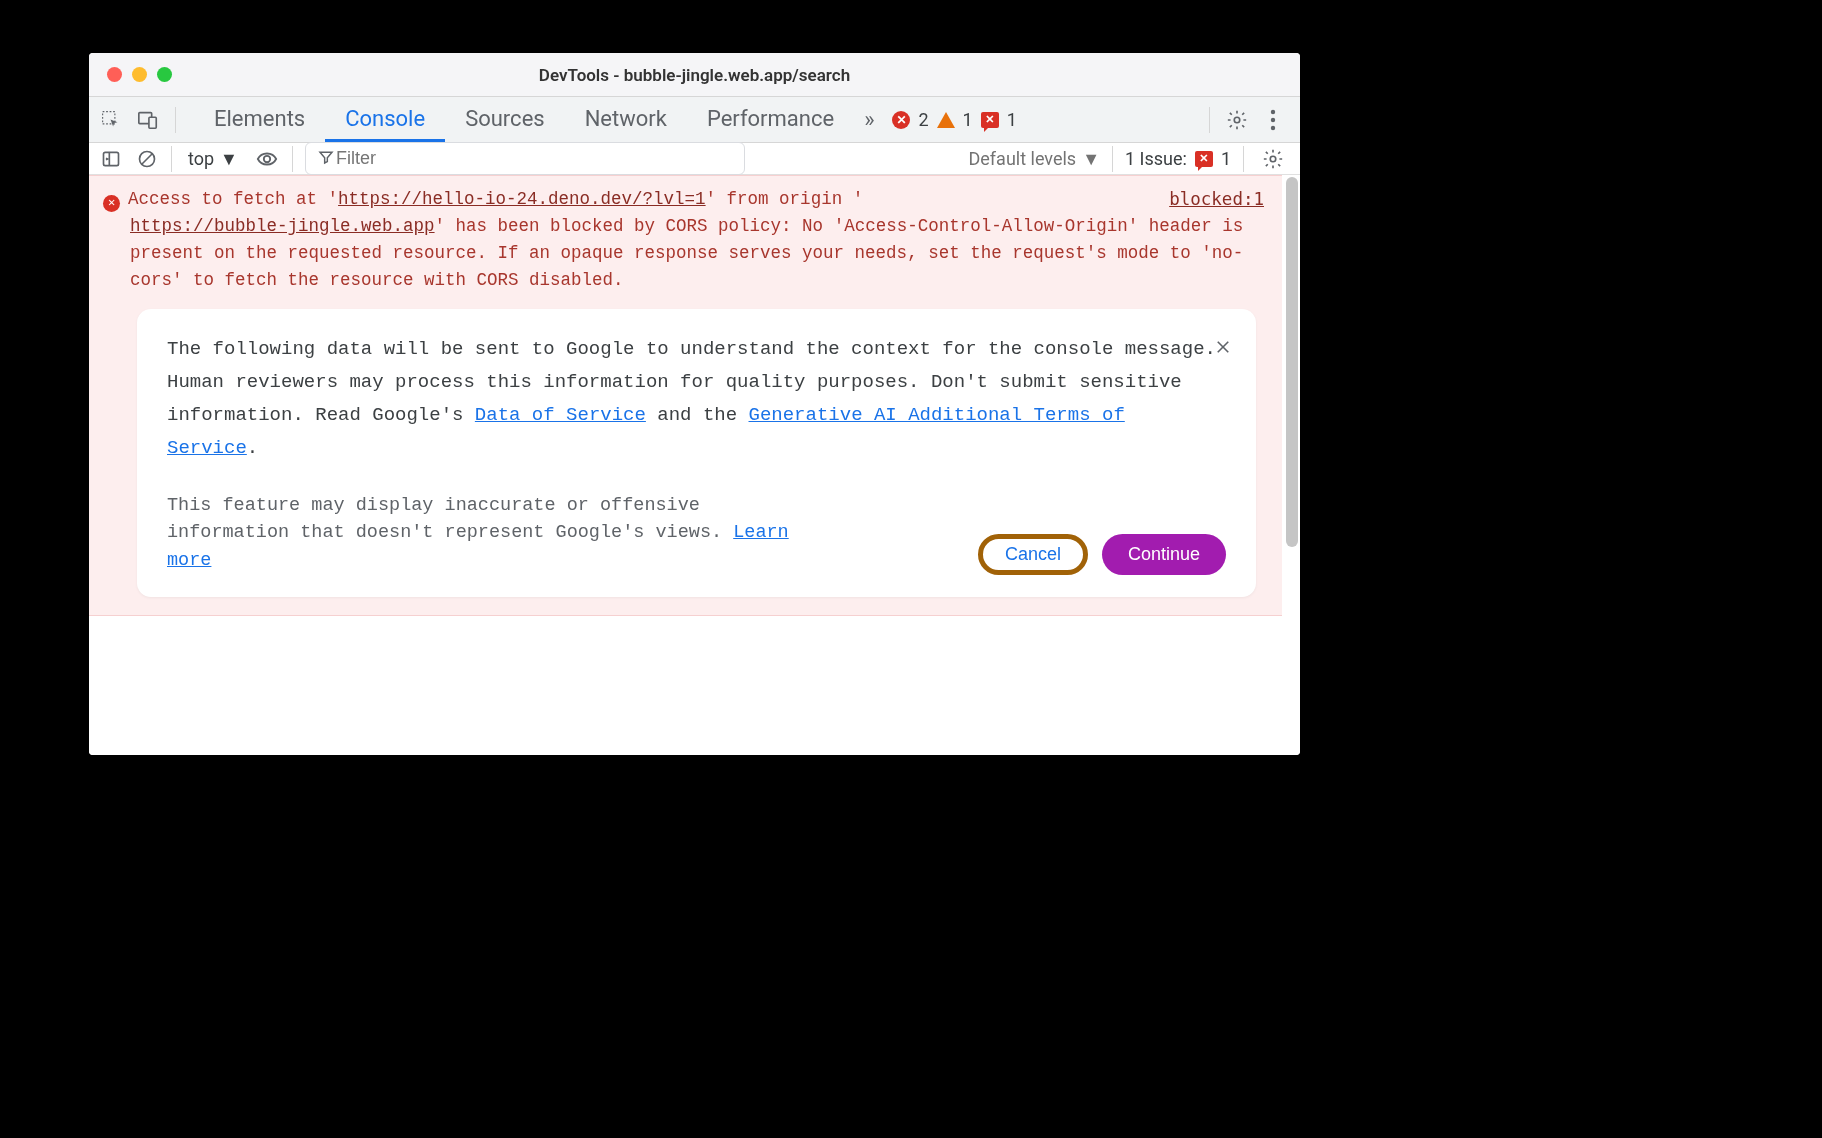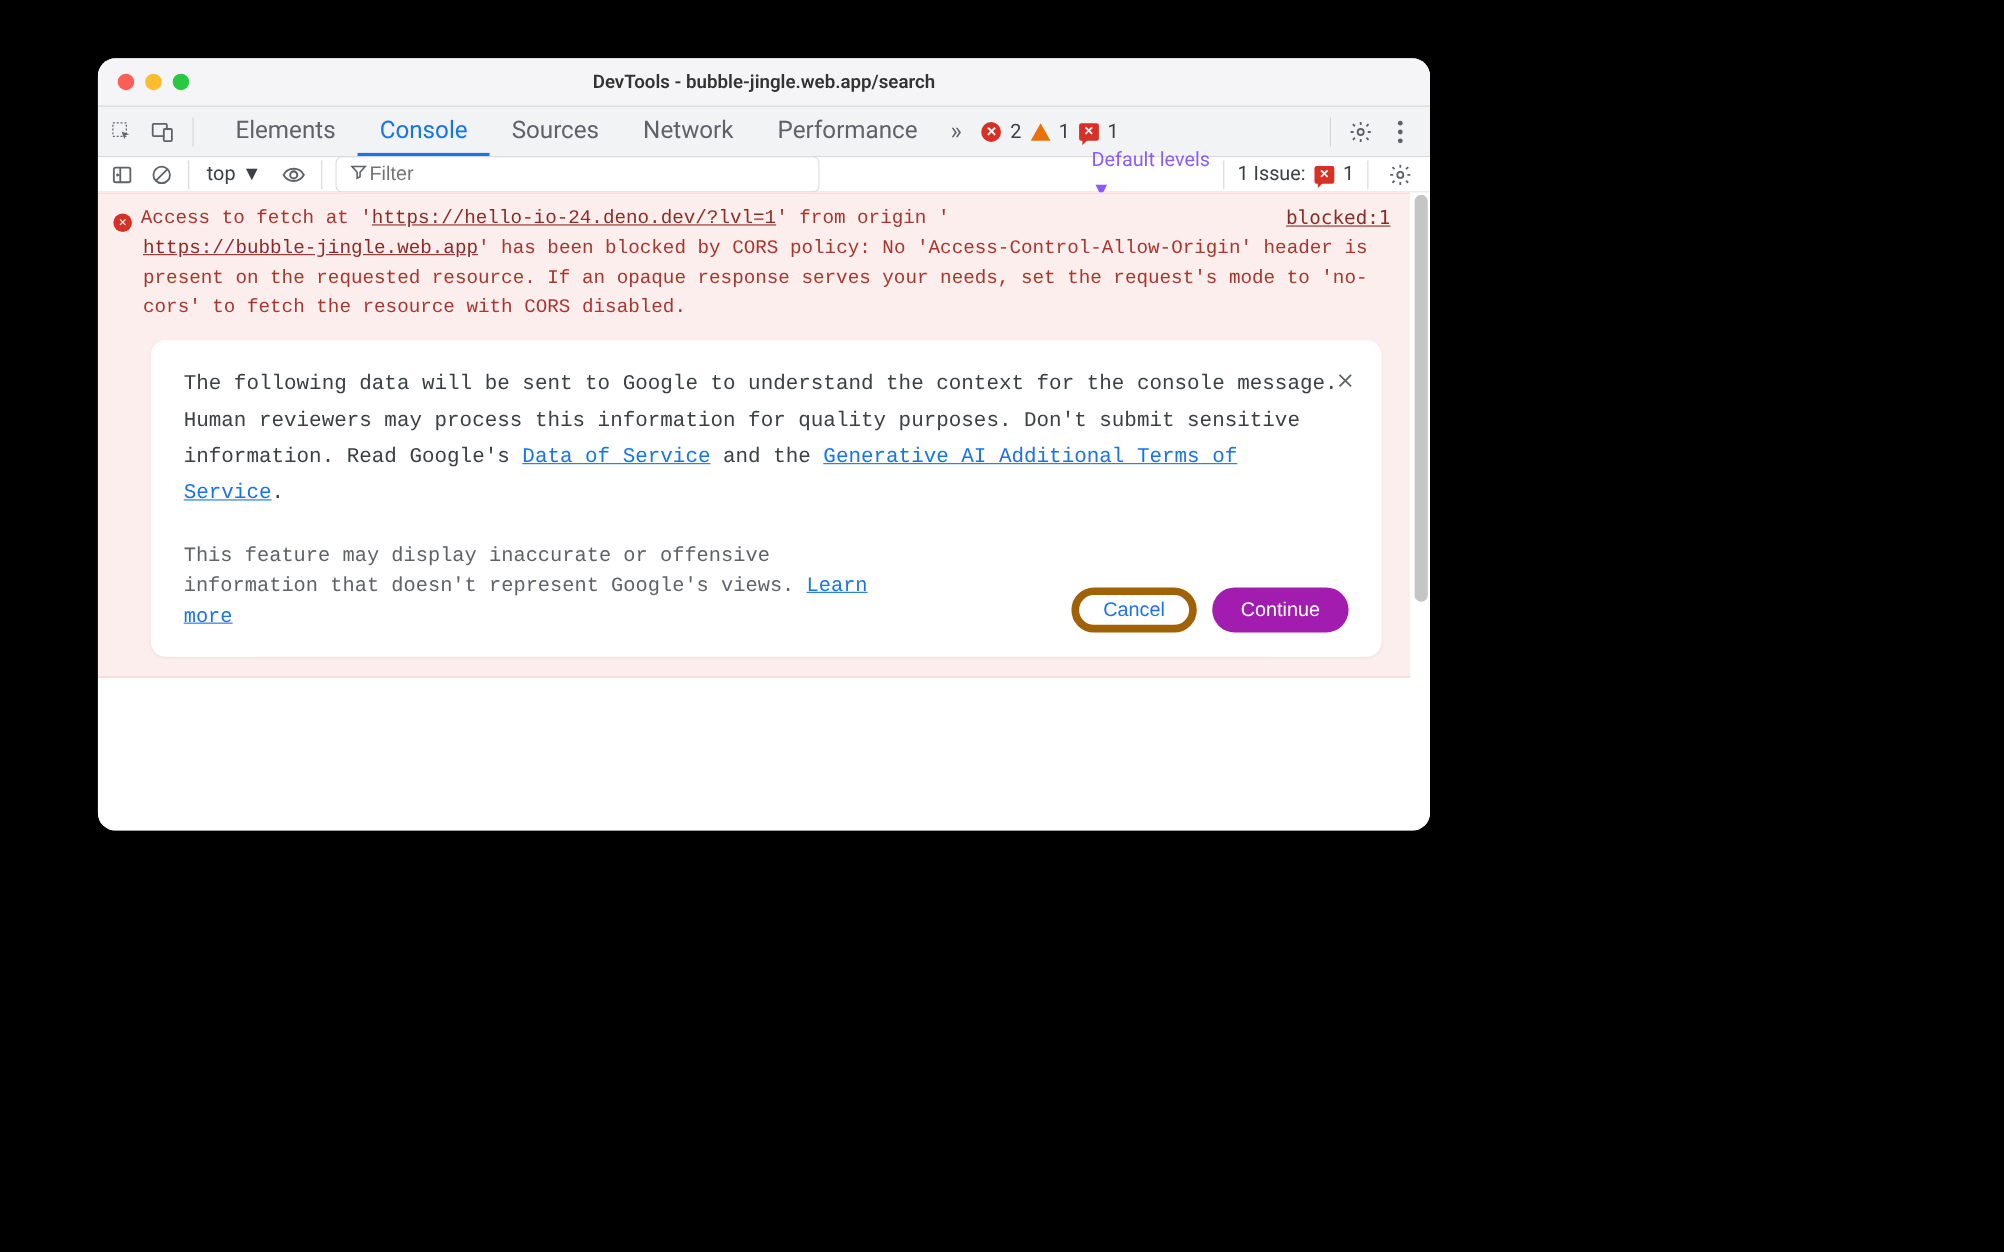--- a/index.html
+++ b/index.html
@@ -11,21 +11,21 @@
     height: 1138px;
     position: relative;
   }
   .window {
     position: absolute;
     left: 89px;
     top: 53px;
     width: 1211px;
     height: 702px;
     background: #fff;
-    border-radius: 16px;
+    border-radius: 4px;
     overflow: hidden;
     box-shadow: 0 10px 40px rgba(0,0,0,0.5);
     display: flex;
     flex-direction: column;
   }
   .titlebar {
     height: 44px;
     background: #f5f5f7;
     border-bottom: 1px solid #d6d6d6;
     display: flex;
@@ -164,24 +164,23 @@
   }
   .filter-box {
     display: flex; align-items: center; 
     border: 1px solid #dadce0; border-radius: 6px;
     padding: 4px 12px; color: #5f6368;
     font-size: 18px;
     width: 440px;
   }
   .filter-box input { border: none; outline: none; font-size: 18px; flex: 1; background: transparent; }
   .levels-selector {
-    display: flex; align-items: flex-start; gap: 6px;
-    font-size: 18px; color: #8b5cf6;
+    display: flex; align-items: center; gap: 6px;
+    font-size: 18px; color: #737373;
     margin-left: auto;
-    flex-direction: column;
   }
   .issues-indicator {
     display: flex; align-items: center; gap: 8px;
     font-size: 18px; color: #3c4043;
   }
 
   .console-body {
     flex: 1;
     background: #fff;
     overflow-y: auto;
@@ -246,21 +245,21 @@
   }
   .ai-card-link-row .ext-icon { color: #1a73e8; }
   .ai-card-footer {
     display: flex; align-items: flex-end; margin-top: 26px; gap: 16px;
   }
   .ai-card-disclaimer {
     font-size: 18.5px; color: #5f6368; line-height: 1.5; max-width: 650px;
   }
   .ai-card-buttons { margin-left: auto; display: flex; gap: 14px; }
   .btn-secondary {
-    border: 7px solid #a16207; background: #fff; color: #1a73e8;
+    border: 5px solid #a16207; background: #fff; color: #1a73e8;
     border-radius: 22px; padding: 0 22px; font-size: 18px; cursor: pointer;
   }
   .btn-primary {
     background: #a21caf; color: #fff; border: none;
     border-radius: 22px; padding: 10px 26px; font-size: 18px; cursor: pointer;
   }
 </style>
 </head>
 <body>
 

